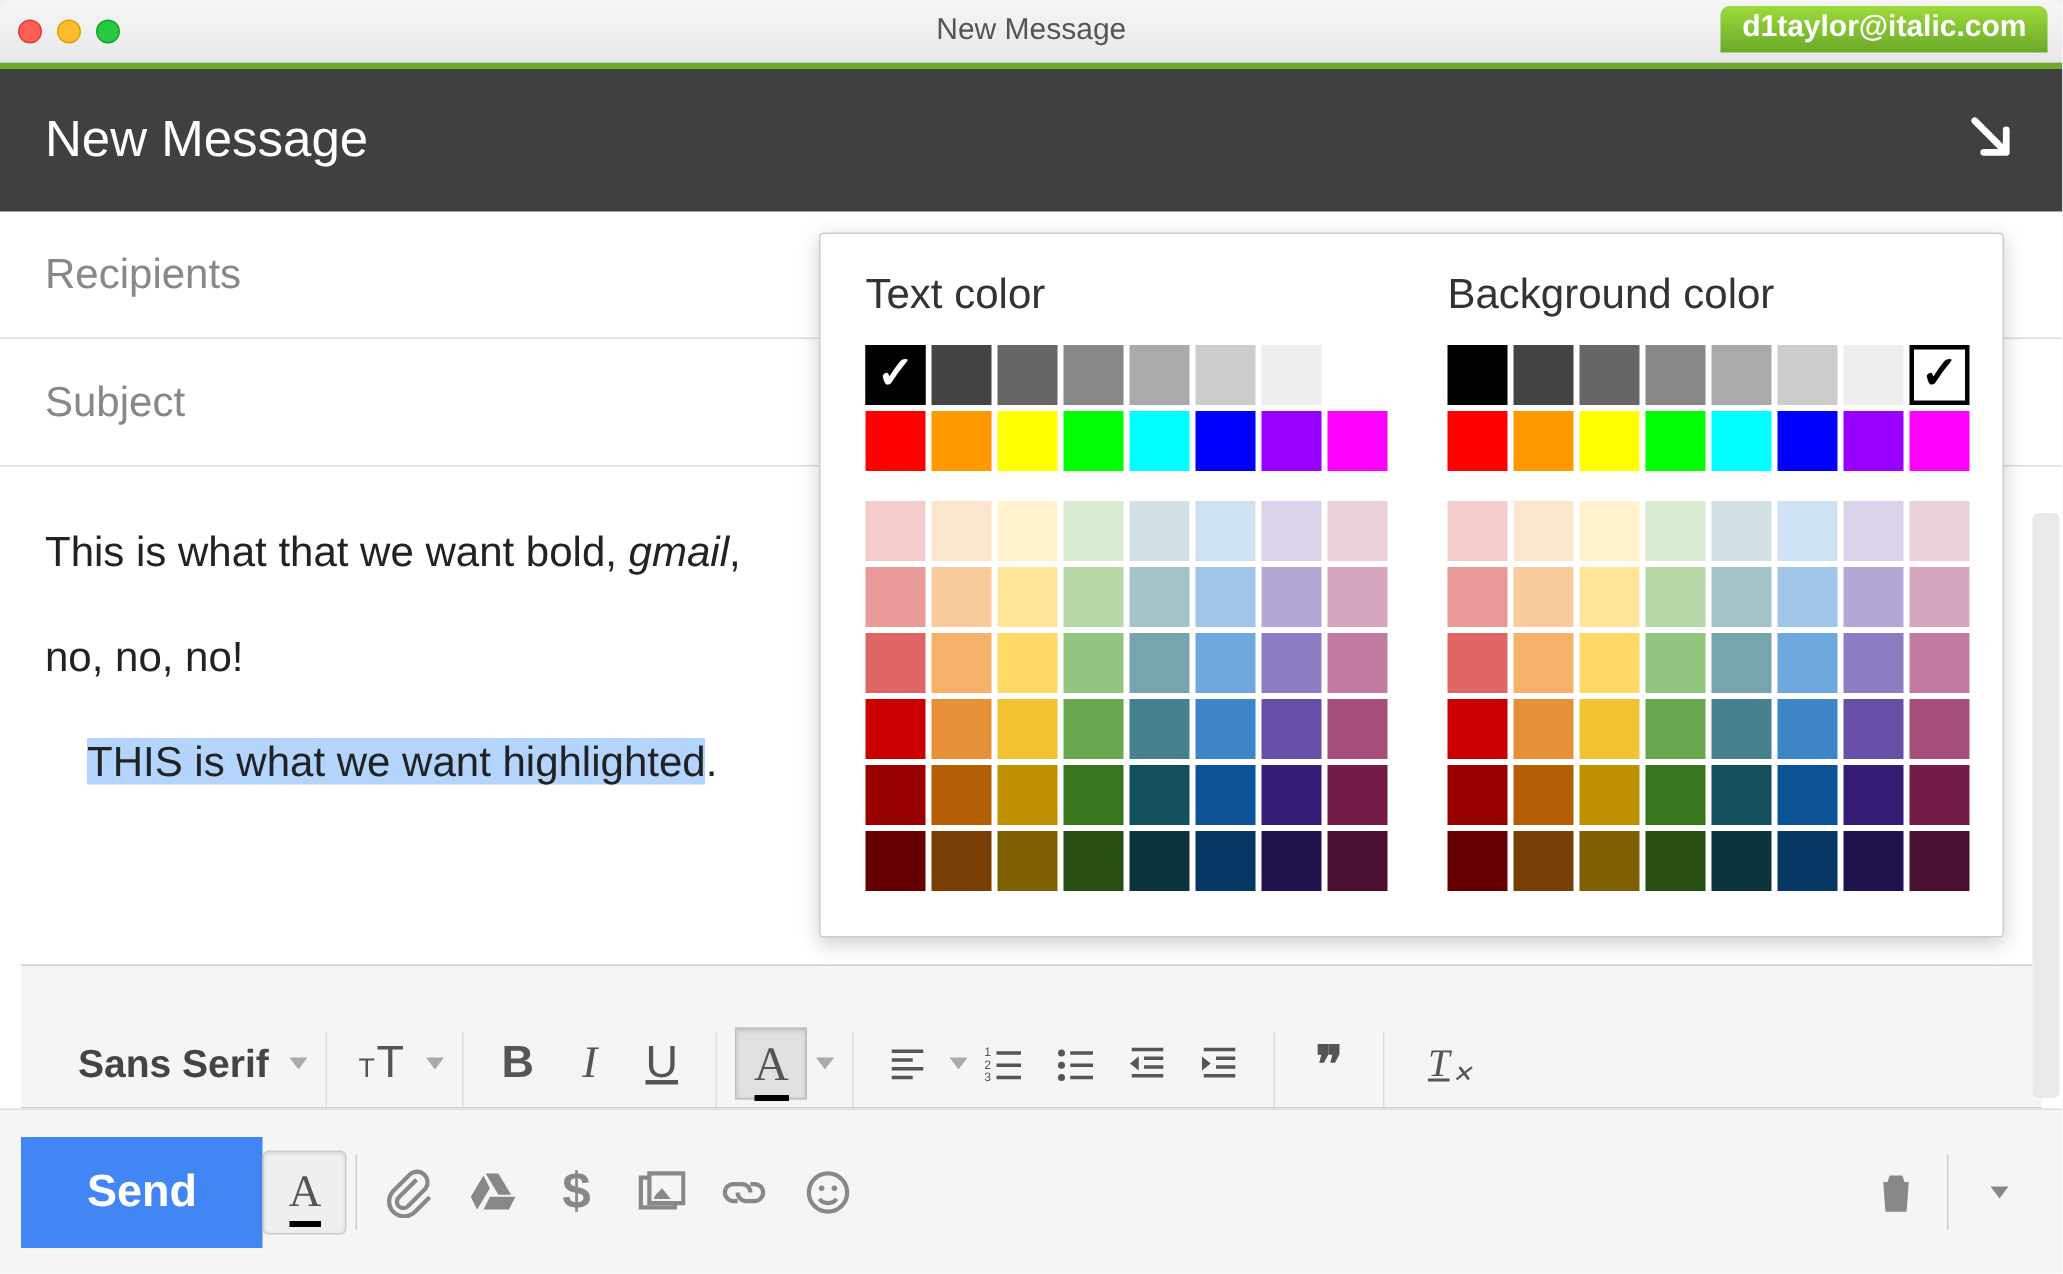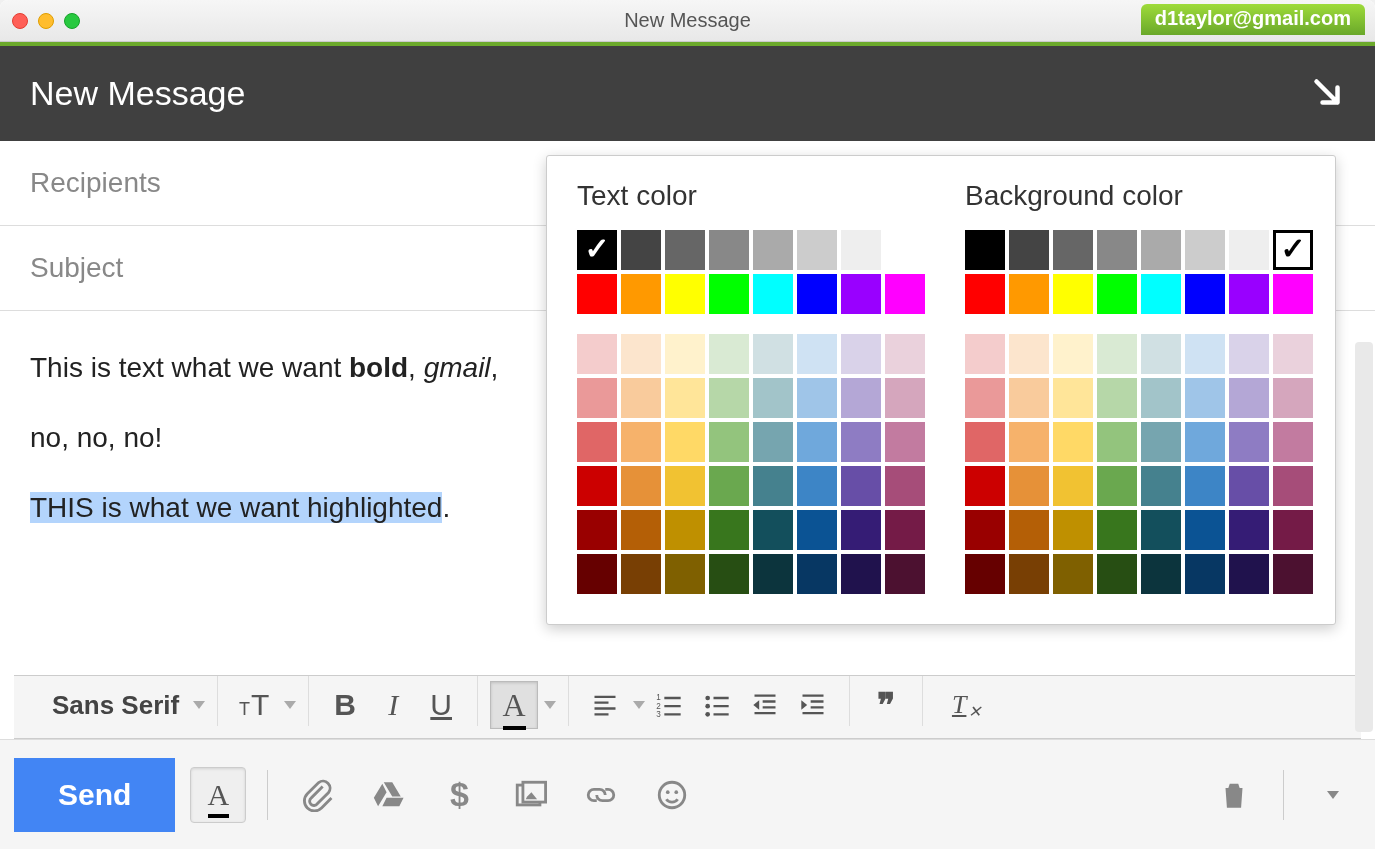--- a/index.html
+++ b/index.html
@@ -12,33 +12,33 @@
   .dot.yellow { background: #ffbd2e; border:1px solid #e09e00;}
   .dot.green { background: #28c940; border:1px solid #17a22a;}
   .titlebar-title { position:absolute; left:0; right:0; text-align:center; font-size: 20px; color:#555; pointer-events:none;}
   .account-badge { position:absolute; right:10px; top:4px; background: linear-gradient(#9edb3a,#6aa82a); color:white; font-size:20px; padding:3px 14px 5px; border-radius:6px 6px 0 0; font-weight:bold; }
   .green-strip { height:4px; background:#6caa2c; }
   .header { background:#404040; color:#fff; height:95px; display:flex; align-items:center; justify-content:space-between; padding:0 30px; }
   .header-title { font-size:34px; }
   .header-icon svg { width:36px; height:36px; fill:#fff; }
   .field { border-bottom:1px solid #ddd; padding:26px 30px; font-size:28px; color:#888; }
   .body-area { padding:22px 30px; font-size:28px; color:#222; line-height:2.5; flex:1; position:relative; }
-  .body-area .bold { font-weight:bold;text-align:right; }
+  .body-area .bold { font-weight:normal;text-align:right; }
   .body-area .italic { font-style:italic; }
-  .highlight { background:#b3d4fc; }
-  .toolbar { height:64px; border-top:1px solid #ccc; border-bottom:1px solid #ccc; background:#f5f5f5; display:flex; align-items:flex-start; padding:0 26px; gap:0; margin:0 14px;}
+  .highlight { background:#b3d4fc;margin-left:28px; }
+  .toolbar { height:96px; border-top:1px solid #ccc; border-bottom:1px solid #ccc; background:#f5f5f5; display:flex; align-items:flex-end; padding:0 26px; gap:0; margin:0 14px;}
   .toolbar .group { display:flex; align-items:center; padding:0 12px; height:58px; }
   .toolbar .sep { width:1px; height:50px; background:#ddd; }
   .font-select { font-size:26px; font-weight:bold; color:#444; display:flex; align-items:center; gap:14px;}
   .caret-down { width:0; height:0; border-left:6px solid transparent; border-right:6px solid transparent; border-top:8px solid #aaa; display:inline-block;}
   .tb-btn { width:48px; height:48px; display:flex; align-items:center; justify-content:center; cursor:pointer; }
   .tb-btn.active { background:#e0e0e0; border:1px solid #bbb; box-shadow:inset 0 1px 3px rgba(0,0,0,.15);}
   .tb-btn svg { fill:#555; }
   .tb-letter { font-size:30px; color:#555; font-family:'Times New Roman',serif; }
-  .bottombar { height:110px; background:#f5f5f5; display:flex; align-items:center; padding:0 14px; gap:15px; border-top:1px solid #ddd;}
+  .bottombar { height:110px; background:#f5f5f5; display:flex; align-items:center; padding:0 14px; gap:0; border-top:1px solid #ddd;}
   .send-btn { background:#4285f4; color:#fff; font-size:30px; font-weight:bold; padding:20px 44px; border:none; cursor:pointer;}
   .icon-btn { width:56px; height:56px; display:flex; align-items:center; justify-content:center; cursor:pointer; color:#888; border-radius:4px;}
   .icon-btn.active { background:#efefef; border:1px solid #ccc; box-shadow:inset 0 1px 3px rgba(0,0,0,.12);}
   .icon-btn svg { width:34px; height:34px; fill:#888;}
   .vsep { width:1px; height:50px; background:#ccc; margin:0 6px;}
   .spacer { flex:1; }
   .color-popup { position:absolute; left:546px; top:155px; width:790px; background:#fff; border:1px solid #ccc; border-radius:3px; box-shadow:0 4px 14px rgba(0,0,0,.2); padding:24px 30px 30px; display:flex; gap:40px; z-index:100;}
   .color-col { flex:1; }
   .color-col-title { font-size:28px; color:#333; margin-bottom:18px; }
   .swatch-grid { display:flex; flex-direction:column; gap:4px; }
@@ -61,39 +61,39 @@
 
 <div class="window">
 
   <div class="titlebar">
     <div class="traffic">
       <div class="dot red"></div>
       <div class="dot yellow"></div>
       <div class="dot green"></div>
     </div>
     <div class="titlebar-title">New Message</div>
-    <div class="account-badge">d1taylor@gmail.com</div>
+    <div class="account-badge">d1taylor@italic.com</div>
   </div>
   <div class="green-strip"></div>
 
   <div class="header">
     <div class="header-title">New Message</div>
     <div class="header-icon">
       <svg viewBox="0 0 24 24">
           <path d="M5 5 L19 19 M19 19 L19 9 M19 19 L9 19" stroke="#fff" stroke-width="3" fill="none" stroke-linecap="round"></path>
         </svg>
     </div>
   </div>
 
   <div class="field">Recipients</div>
   <div class="field">Subject</div>
 
   <div class="body-area">
     <div>
-      <span>This is text what we want </span><span class="bold">bold</span><span>, </span><span class="italic">gmail</span><span>,</span>
+      <span>This is what that we want </span><span class="bold">bold</span><span>, </span><span class="italic">gmail</span><span>,</span>
     </div>
     <div>no, no, no!</div>
     <div>
       <span class="highlight">THIS is what we want highlighted</span><span>.</span>
     </div>
   </div>
 
   <div class="scrollbar-stub"></div>
 
   <div class="toolbar">

